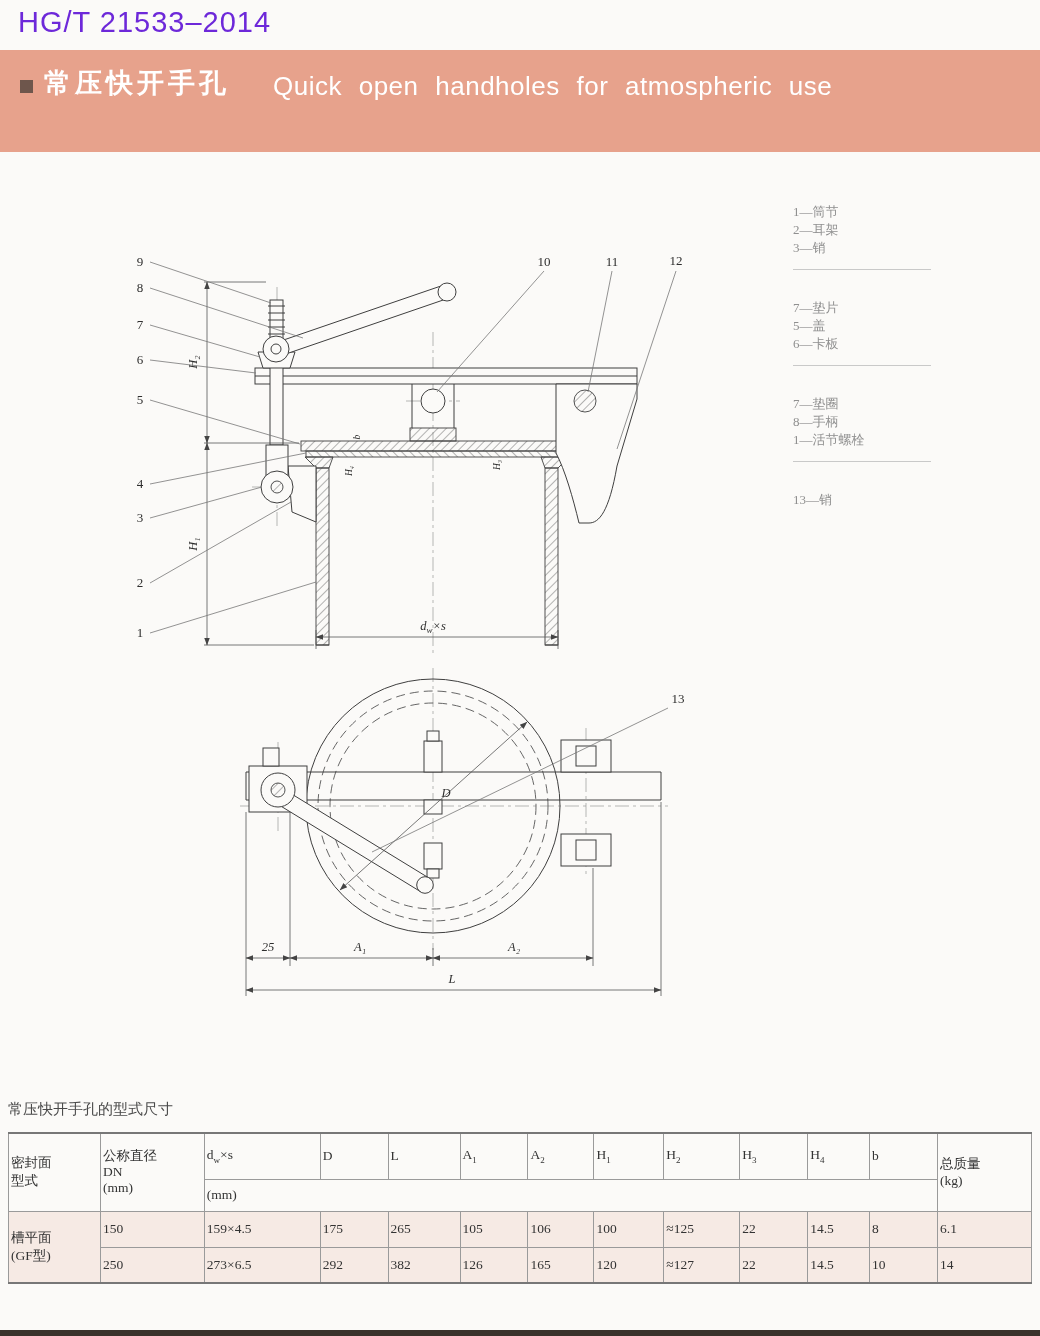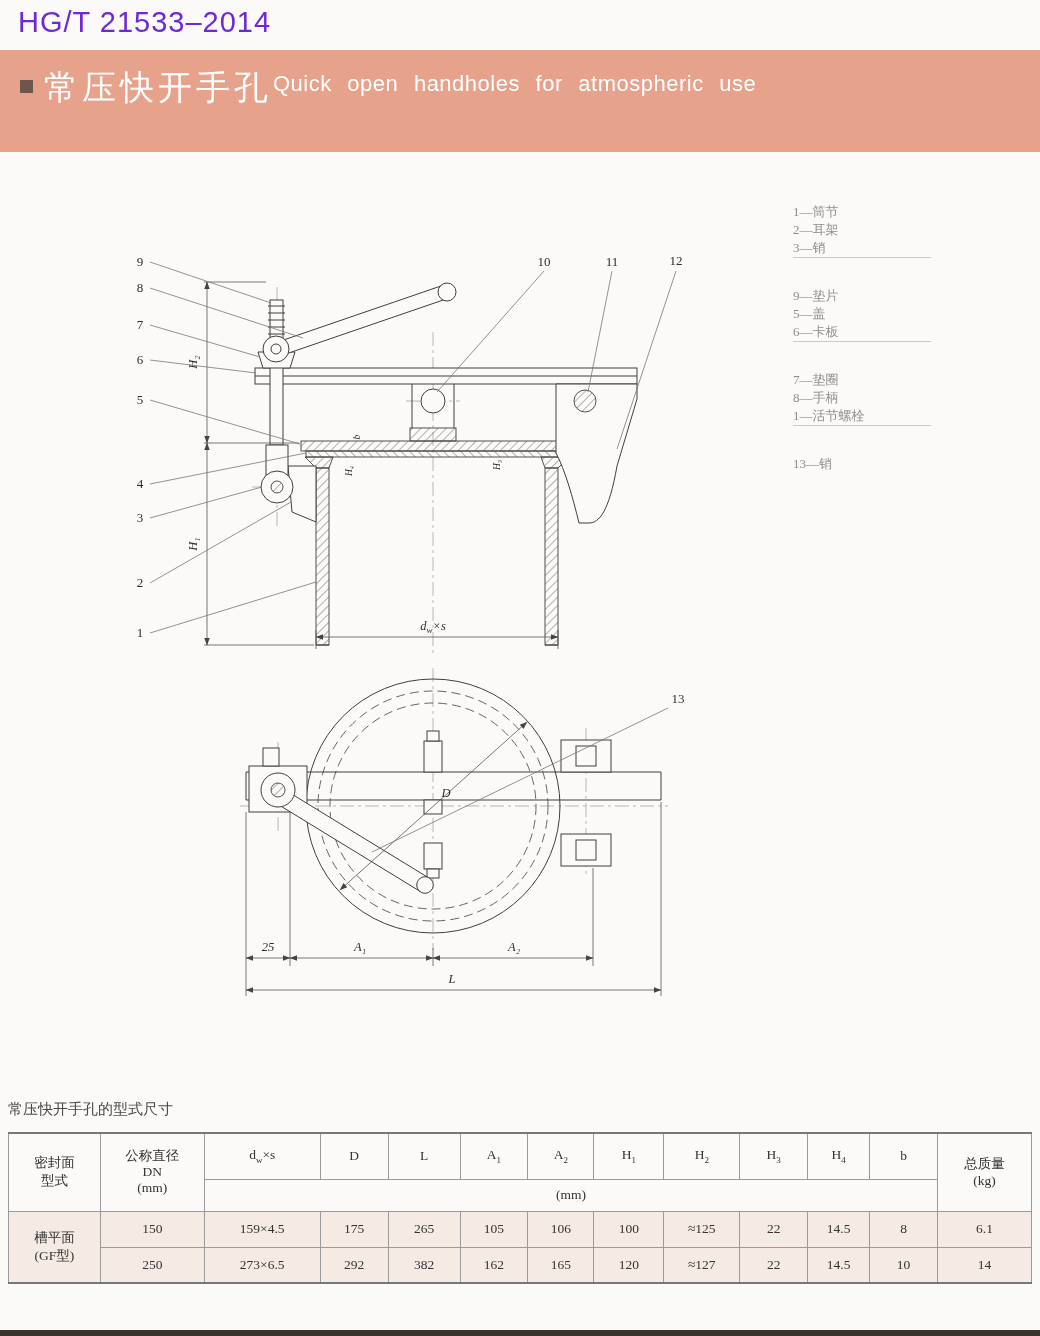--- a/index.html
+++ b/index.html
@@ -1,27 +1,27 @@
 <!DOCTYPE html>
 <html><head>
 <meta charset="utf-8">
 <style>
   *{margin:0;padding:0;box-sizing:border-box}
   html,body{width:1040px;height:1336px}
   body{position:relative;background:#fbfaf8;font-family:"Liberation Serif",serif;overflow:hidden;color:#2e2e2e}
   .std-title{position:absolute;left:18px;top:6px;font-family:"Liberation Sans",sans-serif;font-size:29px;font-weight:500;color:#6d28d9;letter-spacing:1px}
   .banner{position:absolute;left:0;top:50px;width:1040px;height:102px;background:#e7a28c}
   .banner .bullet{position:absolute;left:20px;top:30px;width:13px;height:13px;background:#6e564c}
-  .banner .cn{position:absolute;left:44px;top:15px;font-size:34px;font-weight:normal;color:#fff;letter-spacing:4px;font-family:"Liberation Sans",sans-serif}
-  .banner .en{position:absolute;left:273px;top:21px;font-size:22px;color:#fff;font-family:"Liberation Sans",sans-serif;word-spacing:9px;letter-spacing:.5px}
+  .banner .cn{position:absolute;left:44px;top:15px;font-size:27px;font-weight:bold;color:#fff;letter-spacing:4px;font-family:"Liberation Sans",sans-serif}
+  .banner .en{position:absolute;left:273px;top:21px;font-size:26px;color:#fff;font-family:"Liberation Sans",sans-serif;word-spacing:9px;letter-spacing:.5px}
   .legend{position:absolute;left:793px;top:203px;width:150px;font-size:13px;color:#8f8f8f;line-height:18px}
-  .legend .grp{width:138px;margin-bottom:29px;border-bottom:1px solid #c9c9c9}
+  .legend .grp{width:138px;padding-bottom:12px;margin-bottom:29px;border-bottom:1px solid #c9c9c9}
   .legend .grp:last-child{border-bottom:none}
   .tbl-title{position:absolute;left:8px;top:1100px;font-size:15px;color:#4a4a4a}
-  .dim-table{position:absolute;left:8px;top:1132px;width:1024px;border-collapse:collapse;text-align:center;font-size:13.5px;color:#333;border-top:2px solid #777;border-bottom:2px solid #777}
+  .dim-table{position:absolute;left:8px;top:1132px;width:1024px;border-collapse:collapse;text-align:left;font-size:13.5px;color:#333;border-top:2px solid #777;border-bottom:2px solid #777}
   .dim-table th,.dim-table td{border:1px solid #9a9a9a;font-weight:normal;padding:2px}
   .dim-table sub{font-size:9px}
   .hrow1{height:46px}
   .hrow2{height:32px}
   .drow{height:36px}
   .drow td{background:#f6eae4}
   .small-lh{line-height:15px;display:inline-block}
   .note{position:absolute;left:10px;top:1295px;width:930px;font-size:12.5px;font-style:italic;color:#4a4a4a;line-height:17px}
   .note .l2{padding-left:30px}
   .botbar{position:absolute;left:0;top:1330px;width:1040px;height:6px;background:#3a322b}
@@ -237,21 +237,21 @@
   </g>
 </svg>
 
 <div class="legend">
   <div class="grp">
     <div>1—筒节</div>
     <div>2—耳架</div>
     <div>3—销</div>
   </div>
   <div class="grp">
-    <div>9—垫片</div>
+    <div>7—垫片</div>
     <div>5—盖</div>
     <div>6—卡板</div>
   </div>
   <div class="grp">
     <div>7—垫圈</div>
     <div>8—手柄</div>
     <div>1—活节螺栓</div>
   </div>
   <div class="grp">
     <div>13—销</div>
@@ -308,21 +308,21 @@
     <td>22</td>
     <td>14.5</td>
     <td>8</td>
     <td>6.1</td>
   </tr>
   <tr class="drow">
     <td>250</td>
     <td>273×6.5</td>
     <td>292</td>
     <td>382</td>
-    <td>162</td>
+    <td>126</td>
     <td>165</td>
     <td>120</td>
     <td>≈127</td>
     <td>22</td>
     <td>14.5</td>
     <td>10</td>
     <td>14</td>
   </tr>
 </tbody>
   </table>

